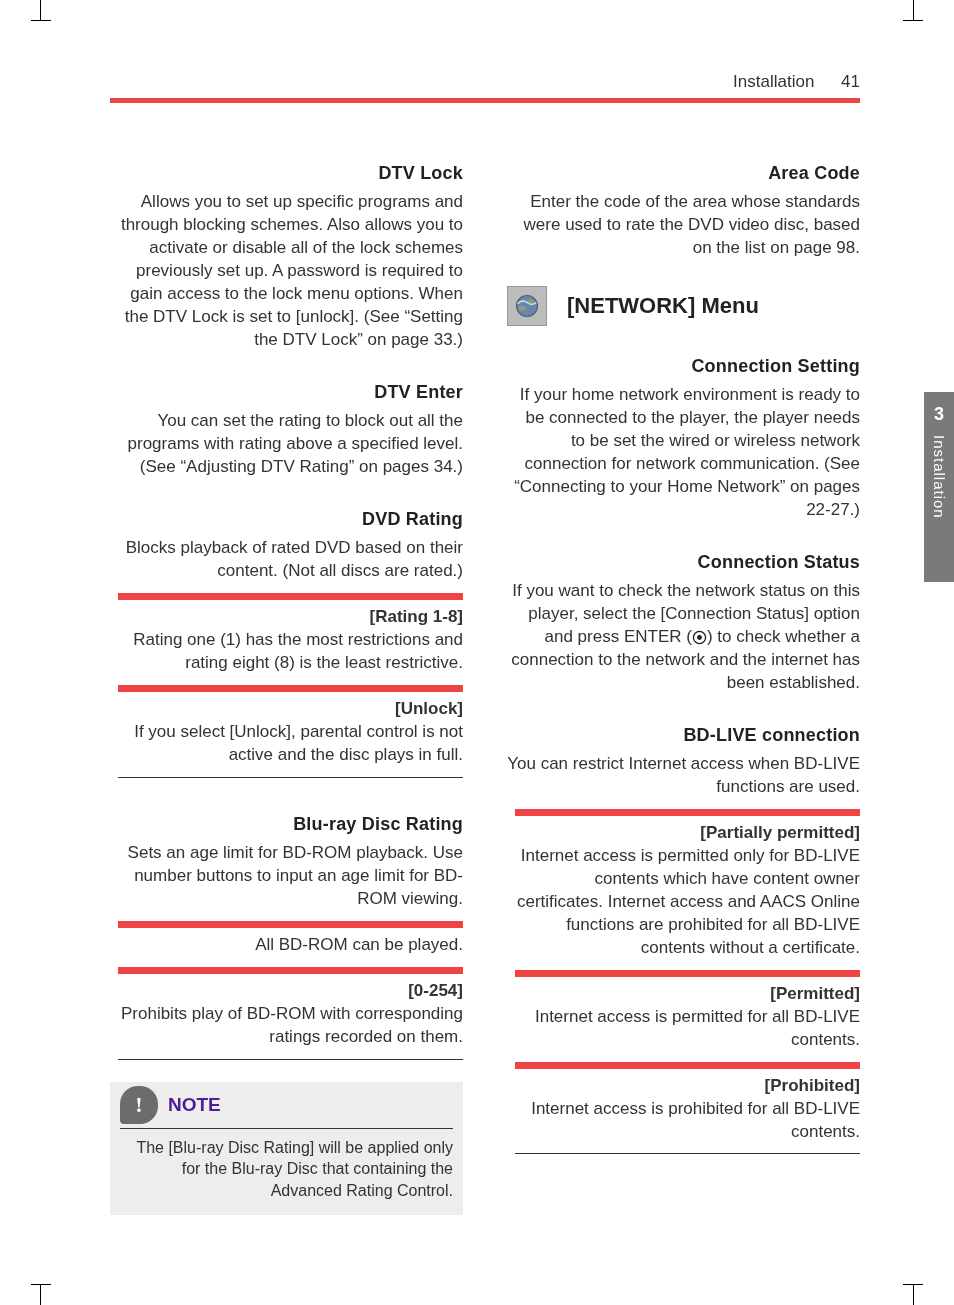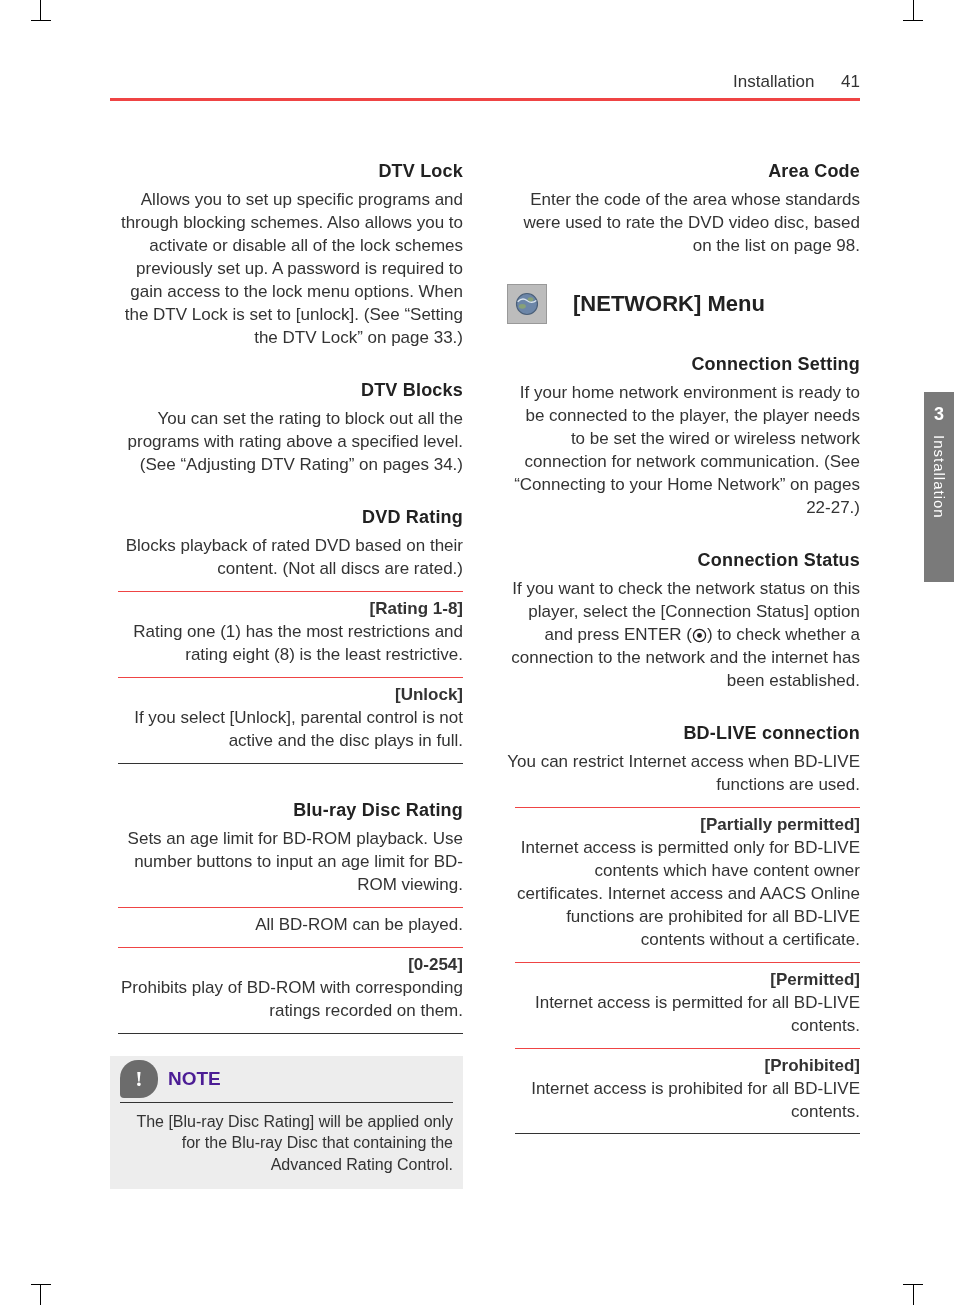--- a/index.html
+++ b/index.html
@@ -22,21 +22,21 @@
   .crop-br::after { content:""; position:absolute; bottom:20px; right:-10px; width:20px; border-top:1px solid #000; }
 
   .page {
     position: absolute;
     top: 72px;
     left: 110px;
     width: 750px;
     height: 1180px;
   }
   .header {
-    border-bottom: 3px solid #ef4444;
+    border-bottom: 5px solid #ef4444;
     text-align: right;
     padding-bottom: 6px;
     margin-bottom: 58px;
     font-size: 17px;
     color: #333;
   }
   .header .num { margin-left: 22px; font-weight: 500; }
   .cols {
     display: flex;
     gap: 44px;
@@ -45,31 +45,31 @@
   .col { flex: 1; font-size: 17px; line-height: 1.35; color: #333; }
   .h3 {
     font-weight: 700;
     font-size: 18px;
     margin-bottom: 6px;
     margin-top: 0;
     color: #222;
     letter-spacing: 0.2px;
   }
   .h3.sp { margin-top: 28px; }
-  .h2row { display:flex; align-items:center; gap:26px; margin-top: 26px; margin-bottom: 18px; }
+  .h2row { display:flex; align-items:center; gap:20px; margin-top: 26px; margin-bottom: 18px; }
   .h2 { font-weight: 700; font-size: 22px; color: #222; }
   .globe-ico {
     width: 40px; height: 40px; background: #bcbcbc; border:1px solid #999;
     display:flex; align-items:center; justify-content:center;
   }
   .globe-ico svg { width:28px; height:28px; }
   p.body { margin-bottom: 0; }
   .defs { margin-top: 10px; }
   .def {
-    border-top: 1px solid #ef4444;
+    border-top: 7px solid #ef4444;
     padding: 6px 0 10px 0;
     margin-left: 8px;
   }
   .def:last-child { border-bottom: 1px solid #333; }
   .def .dt { font-weight: 700; font-size: 17px; }
   .def .dd { font-size: 17px; line-height: 1.35; }
 
   .notebox-wrap { margin-top: 22px; background:#ededed; padding: 0 10px 14px 10px; }
   .notebox-head { display:flex; align-items:center; gap:10px; padding-top:4px; padding-bottom:4px; border-bottom:1px solid #333; }
   .note-ico { width:38px; height:38px; background:#6c6c6c; border-radius:18px 18px 18px 4px; display:flex; align-items:center; justify-content:center; color:#fff; font-weight:900; font-size:22px; font-family: Georgia, serif; }
@@ -115,21 +115,21 @@
     <span class="num">41</span>
   </div>
 
   <div class="cols">
 
     <div class="col">
 
       <div class="h3">DTV Lock</div>
       <p class="body">Allows you to set up specific programs and through blocking schemes. Also allows you to activate or disable all of the lock schemes previously set up. A password is required to gain access to the lock menu options. When the DTV Lock is set to [unlock]. (See “Setting the DTV Lock” on page 33.)</p>
 
-      <div class="h3 sp">DTV Blocks</div>
+      <div class="h3 sp">DTV Enter</div>
       <p class="body">You can set the rating to block out all the programs with rating above a specified level. (See “Adjusting DTV Rating” on pages 34.)</p>
 
       <div class="h3 sp">DVD Rating</div>
       <p class="body">Blocks playback of rated DVD based on their content. (Not all discs are rated.)</p>
       <div class="defs">
         <div class="def">
           <div class="dt">[Rating 1-8]</div>
           <div class="dd">Rating one (1) has the most restrictions and rating eight (8) is the least restrictive.</div>
         </div>
         <div class="def">

